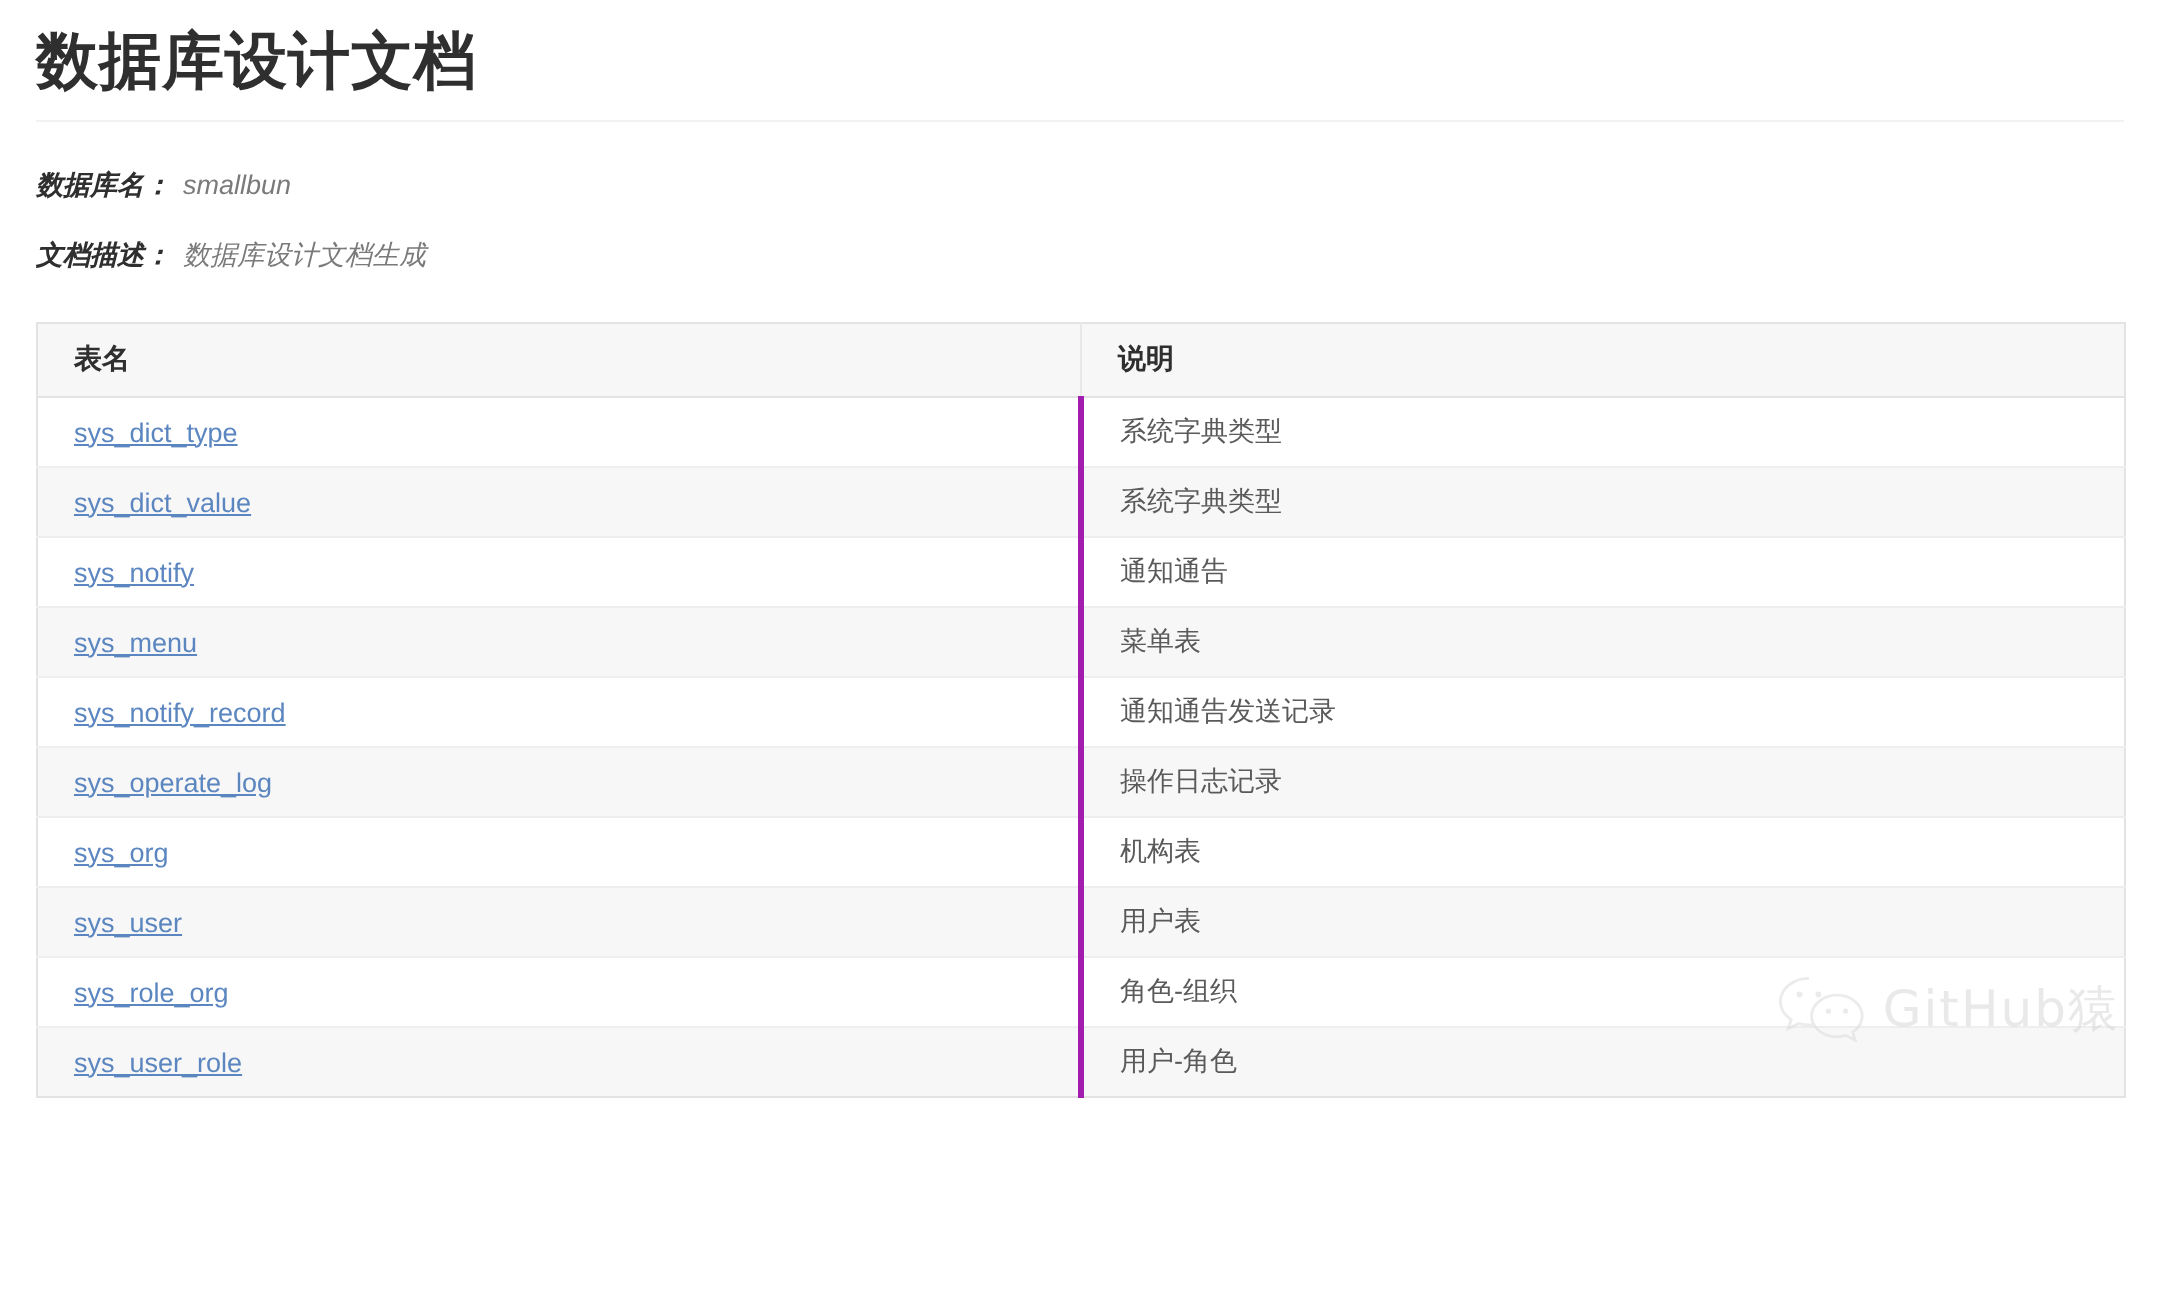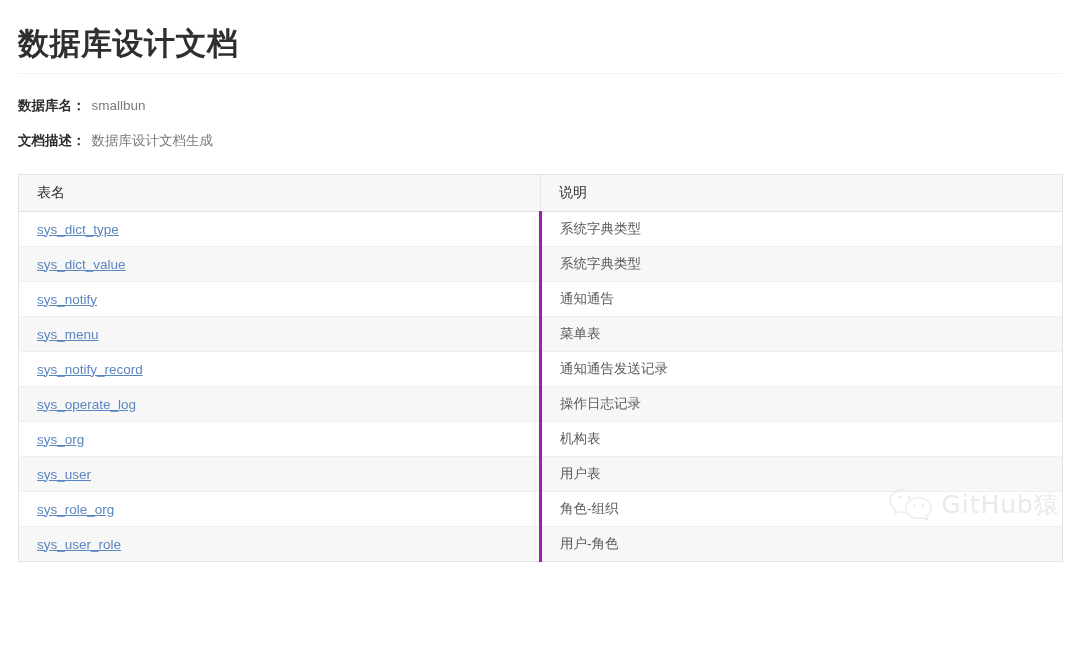--- a/index.html
+++ b/index.html
@@ -13,41 +13,42 @@
     overflow: hidden;
     font-family: "Liberation Sans", "DejaVu Sans", sans-serif;
     color: #333333;
     position: relative;
   }
   .page {
     position: relative;
     width: 1080px;
     height: 551px;
     box-sizing: border-box;
-    padding: 17px 18px;
+    padding: 4px 18px;
   }
   .doc-title {
     margin: 0;
     padding: 8px 0 10px 0;
     font-size: 31px;
     line-height: 38px;
     font-weight: bold;
     color: #2f2f2f;
     letter-spacing: 0.5px;
   }
   .title-rule {
     height: 1px;
     background: #f2f2f2;
     width: 1044px;
     margin: 0 0 14px 0;
   }
   .meta-list {
     margin: 0;
     padding: 0 0 16px 0;
     list-style: none;
+    font-style: italic;
   }
   .meta-row {
     font-size: 13.5px;
     line-height: 35px;
     height: 35px;
     white-space: nowrap;
   }
   .meta-label {
     font-weight: bold;
     color: #2f2f2f;
@@ -64,21 +65,21 @@
     width: 1044px;
     table-layout: fixed;
     border: 1px solid #e3e3e3;
     font-size: 13.5px;
   }
   table.tbl col.c1 { width: 522px; }
   table.tbl col.c2 { width: 522px; }
   table.tbl thead th {
     background: #f7f7f7;
     text-align: left;
-    font-weight: normal;
+    font-weight: bold;
     color: #2f2f2f;
     padding: 9px 0 9px 18px;
     height: 17px;
     border-right: 1px solid #e8e8e8;
     border-bottom: 1px solid #e3e3e3;
     font-size: 14px;
   }
   table.tbl thead th:last-child { border-right: none; }
   table.tbl tbody td {
     padding: 8px 0 8px 18px;

